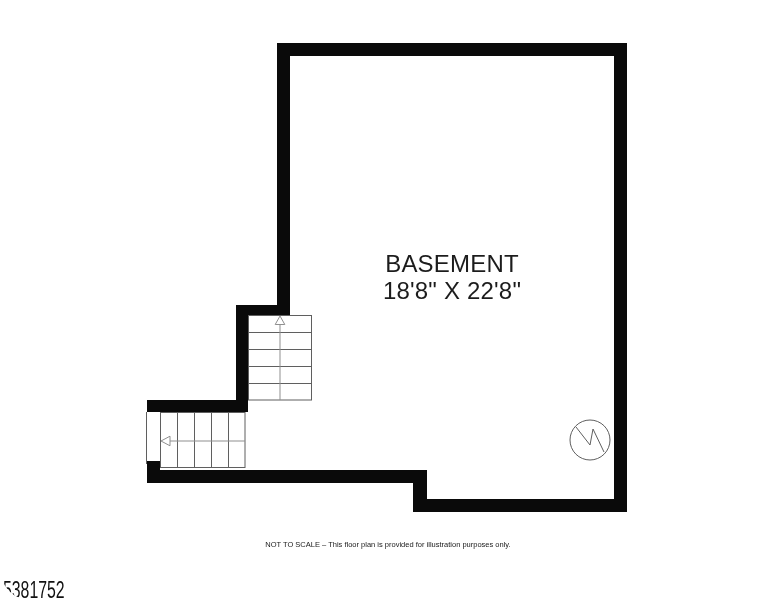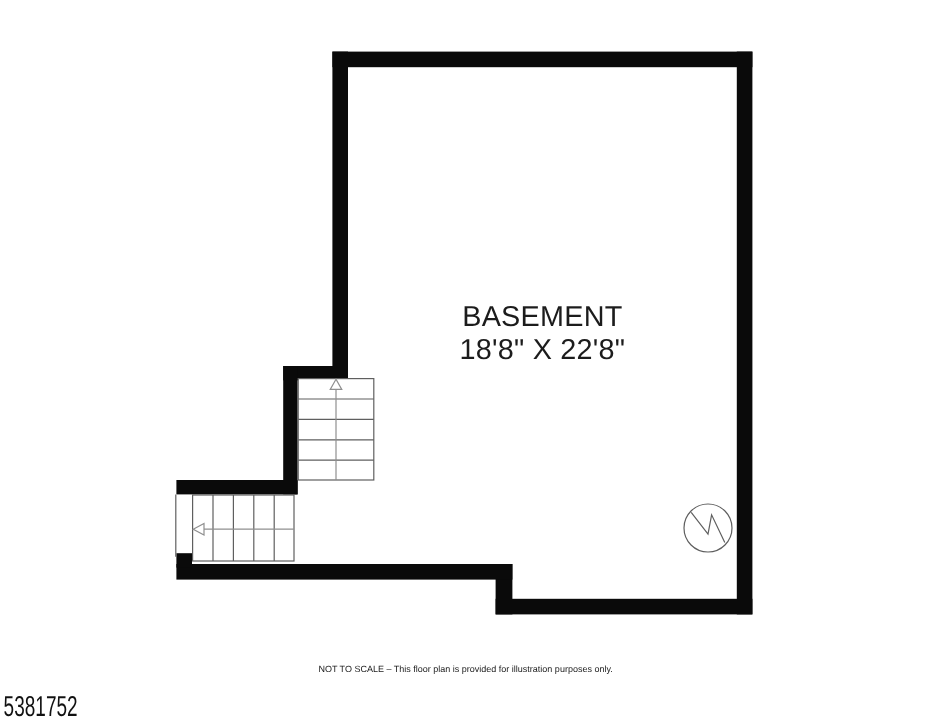--- a/index.html
+++ b/index.html
@@ -3,20 +3,21 @@
 <meta charset="utf-8">
 <style>
   html, body { margin: 0; padding: 0; background: #ffffff; }
   .page {
     position: relative;
     width: 776px;
     height: 600px;
     background: #ffffff;
     overflow: hidden;
     font-family: "Liberation Sans", sans-serif;
+    border-radius: 31px;
   }
   .plan-svg { position: absolute; left: 0; top: 0; }
   .room-label-text {
     font-family: "Liberation Sans", sans-serif;
     font-size: 24px;
     fill: #1c1c1c;
     letter-spacing: 0.2px;
   }
   .listing-id {
     position: absolute;
@@ -24,21 +25,21 @@
     top: 576px;
     font-size: 24px;
     color: #111111;
     transform: scaleX(0.66);
     transform-origin: left top;
     white-space: nowrap;
   }
   .disclaimer {
     position: absolute;
     left: 0;
-    top: 552px;
+    top: 539px;
     width: 776px;
     text-align: center;
     font-size: 7.5px;
     line-height: 12px;
     color: #1a1a1a;
   }
 </style>
 </head>
 <body>
 

